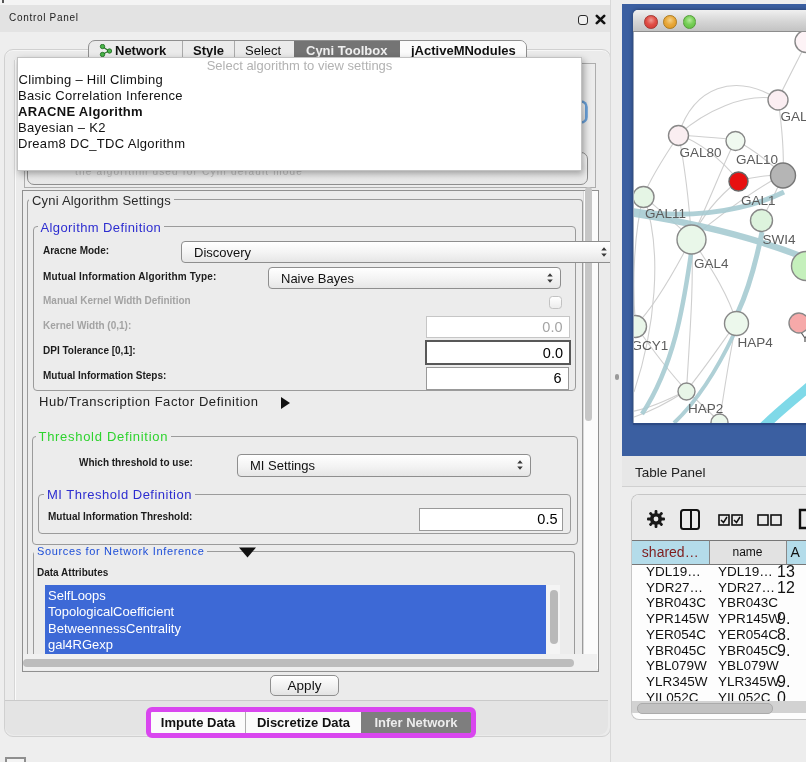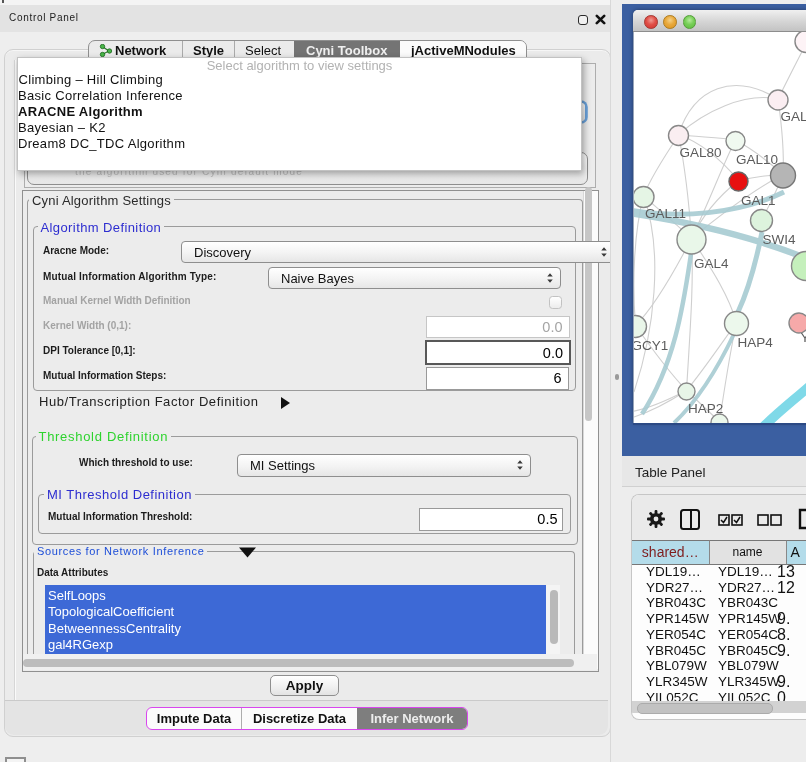--- a/index.html
+++ b/index.html
@@ -116,26 +116,26 @@
 <div class="abs" style="left:45px;top:585px;width:501px;height:69px;background:#3d69d6;overflow:hidden;">
   <div style="font-size:13px;color:#fff;padding:3px 0 0 3px;line-height:16.3px;">SelfLoops<br>TopologicalCoefficient<br>BetweennessCentrality<br>gal4RGexp</div>
 </div>
 <div class="abs" style="left:546px;top:585px;width:13.5px;height:69px;background:#f4f4f4;"></div>
 <div class="abs" style="left:549.5px;top:589.5px;width:8.5px;height:54px;background:#b9b9b9;border-radius:4.5px;"></div>
 
 <div class="abs" style="left:22.5px;top:654px;width:574px;height:15.5px;background:#f0f0f0;"></div>
 <div class="abs" style="left:22.5px;top:659px;width:551px;height:7.5px;background:#bdbdbd;border-radius:4px;"></div>
 
 <div class="abs" style="left:270px;top:675px;width:67px;height:19px;background:linear-gradient(#ffffff,#efefef 60%,#e3e3e3);border:1.5px solid #8f8f8f;border-radius:5px;text-align:center;">
- <span style="font-size:13.5px;font-weight:bold;color:#111;line-height:19px;">Apply</span>
+ <span style="font-size:13.5px;font-weight:normal;color:#111;line-height:19px;">Apply</span>
 </div>
 
 <div class="abs" style="left:5px;top:700px;width:603px;height:34px;background:#e4e4e4;border-radius:0 0 9px 9px;border-top:1px solid #cacaca;"></div>
 
-<div class="abs" style="left:146px;top:707px;width:320px;height:21px;background:#fbfbfb;border:1px solid #d946ef;border-radius:6px;overflow:hidden;">
+<div class="abs" style="left:146px;top:707px;width:320px;height:21px;background:#fbfbfb;border:5px solid #d946ef;border-radius:6px;overflow:hidden;">
   <div class="abs" style="left:0;top:0;width:94px;height:21px;border-right:1px solid #adadad;text-align:center;"><span style="font-size:13px;font-weight:bold;line-height:21px;color:#111;">Impute Data</span></div>
   <div class="abs" style="left:95px;top:0;width:115px;height:21px;text-align:center;"><span style="font-size:13px;font-weight:bold;line-height:21px;color:#111;">Discretize Data</span></div>
   <div class="abs" style="left:210px;top:0;width:110px;height:21px;background:#7e7e7e;text-align:center;"><span style="font-size:13px;font-weight:bold;line-height:21px;color:#ededed;">Infer Network</span></div>
 </div>
 
 <div class="abs" style="left:5px;top:757px;width:17px;height:10px;border:2px solid #8f8f8f;background:#f4f4f4;"></div>
 
 <div class="abs" style="left:88px;top:40px;width:437px;height:20px;background:#ebebeb;border:1px solid #8f8f8f;border-radius:7px 7px 0 0;overflow:hidden;">
   <div class="abs" style="left:92.5px;top:0;width:1px;height:20px;background:#aaa;"></div>
   <div class="abs" style="left:144.5px;top:0;width:1px;height:20px;background:#aaa;"></div>

